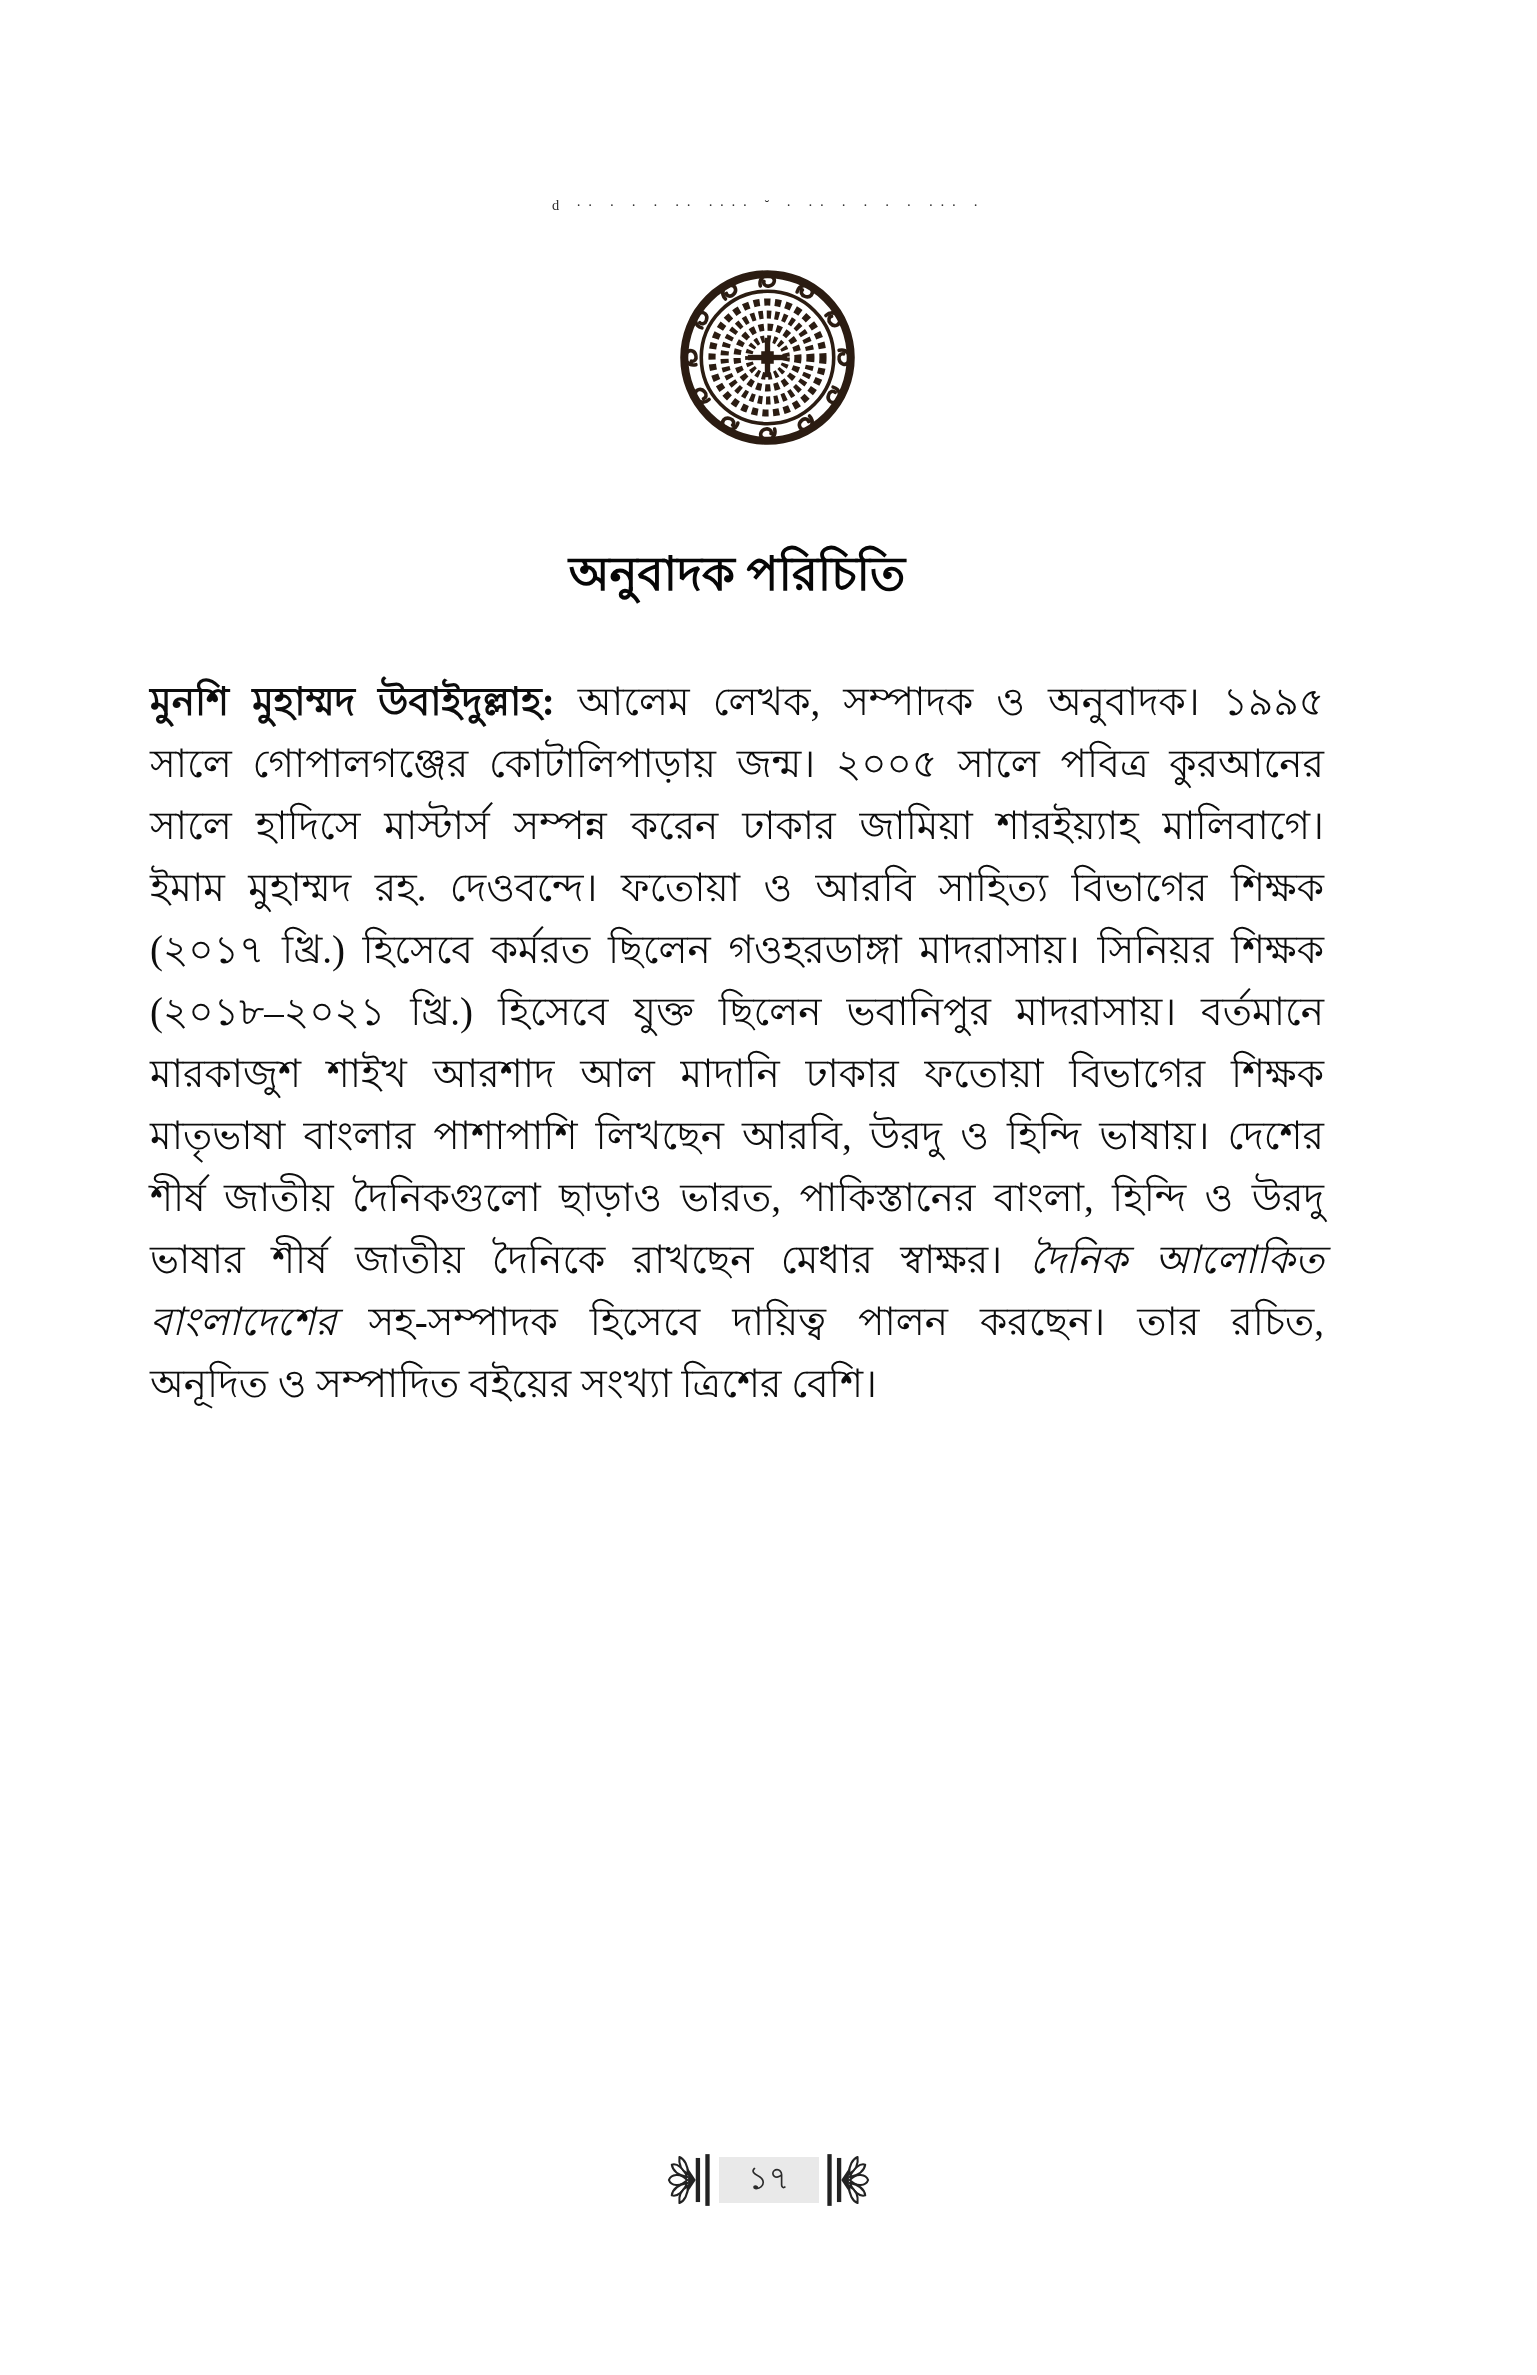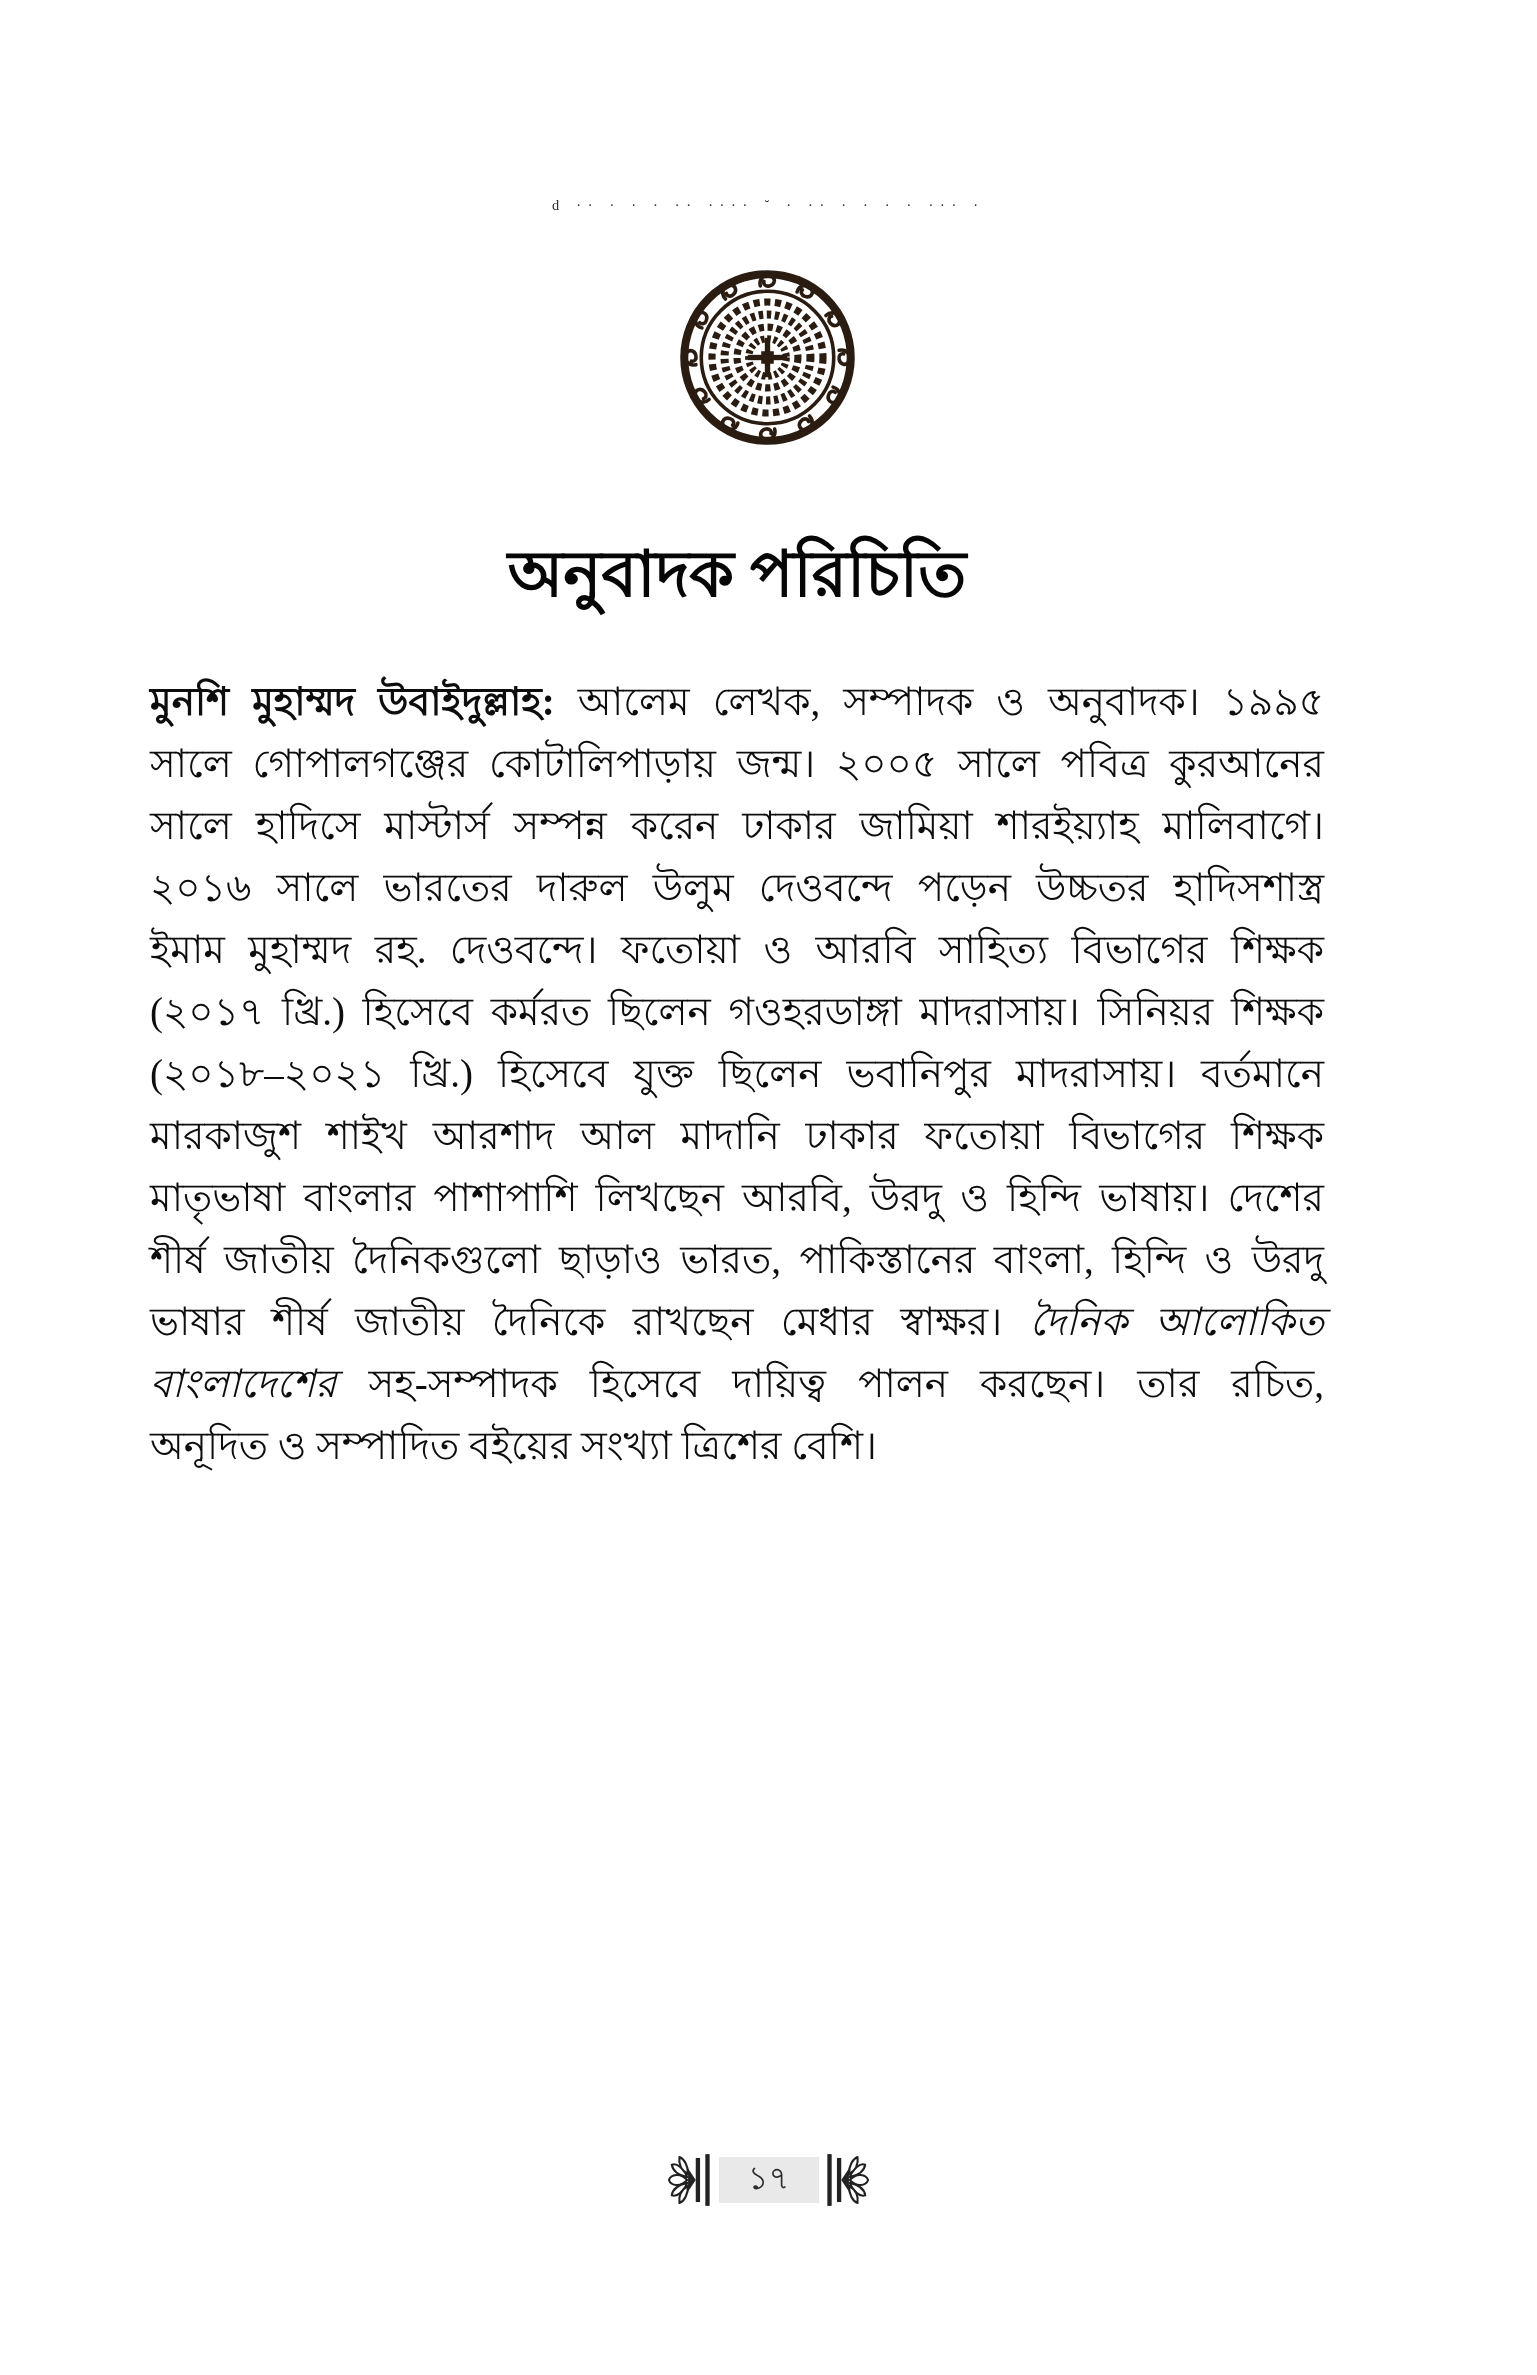--- a/index.html
+++ b/index.html
@@ -37,21 +37,21 @@
   }
 
   
   .title {
     position: absolute;
     left: 150px;
     top: 517px;
     width: 1174px;
     margin: 0;
     text-align: center;
-    font-size: 64px;
+    font-size: 47px;
     line-height: 115px;
     font-weight: 700;
     color: #060606;
   }
 
   
   .para {
     position: absolute;
     left: 150px;
     top: 671px;
@@ -131,21 +131,20 @@
       </g>
     </svg>
   </div>
 
   <h1 class="title">অনুবাদক পরিচিতি</h1>
 
   <div class="para">
       <div class="line"><span class="b">মুনশি মুহাম্মদ উবাইদুল্লাহ:</span><span> আলেম লেখক, সম্পাদক ও অনুবাদক। ১৯৯৫</span></div>
       <div class="line"><span>সালে গোপালগঞ্জের কোটালিপাড়ায় জন্ম। ২০০৫ সালে পবিত্র কুরআনের</span></div>
       <div class="line"><span>সালে হাদিসে মাস্টার্স সম্পন্ন করেন ঢাকার জামিয়া শারইয়্যাহ মালিবাগে।</span></div>
-      <div class="line"><span>২০১৬ সালে ভারতের দারুল উলুম দেওবন্দে পড়েন উচ্চতর হাদিসশাস্ত্র</span></div>
       <div class="line"><span>ইমাম মুহাম্মদ রহ. দেওবন্দে। ফতোয়া ও আরবি সাহিত্য বিভাগের শিক্ষক</span></div>
       <div class="line"><span>(২০১৭ খ্রি.) হিসেবে কর্মরত ছিলেন গওহরডাঙ্গা মাদরাসায়। সিনিয়র শিক্ষক</span></div>
       <div class="line"><span>(২০১৮–২০২১ খ্রি.) হিসেবে যুক্ত ছিলেন ভবানিপুর মাদরাসায়। বর্তমানে</span></div>
       <div class="line"><span>মারকাজুশ শাইখ আরশাদ আল মাদানি ঢাকার ফতোয়া বিভাগের শিক্ষক</span></div>
       <div class="line"><span>মাতৃভাষা বাংলার পাশাপাশি লিখছেন আরবি, উরদু ও হিন্দি ভাষায়। দেশের</span></div>
       <div class="line"><span>শীর্ষ জাতীয় দৈনিকগুলো ছাড়াও ভারত, পাকিস্তানের বাংলা, হিন্দি ও উরদু</span></div>
       <div class="line"><span>ভাষার শীর্ষ জাতীয় দৈনিকে রাখছেন মেধার স্বাক্ষর। </span><span class="i">দৈনিক আলোকিত</span></div>
       <div class="line"><span class="i">বাংলাদেশের</span><span> সহ-সম্পাদক হিসেবে দায়িত্ব পালন করছেন। তার রচিত,</span></div>
       <div class="line last"><span>অনূদিত ও সম্পাদিত বইয়ের সংখ্যা ত্রিশের বেশি।</span></div>
     </div>

